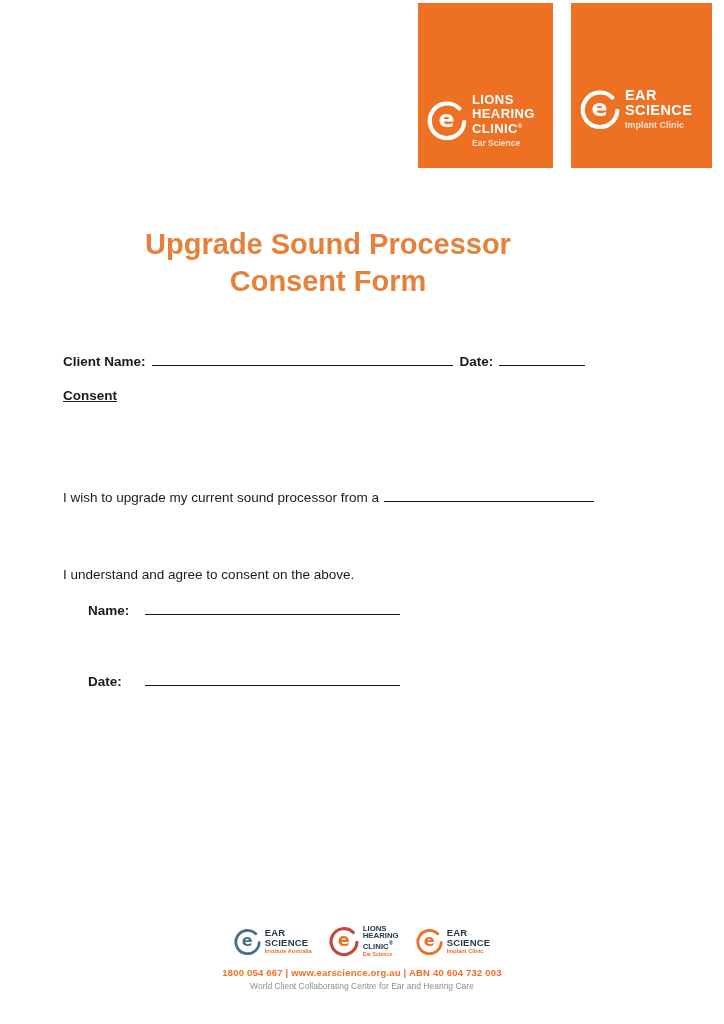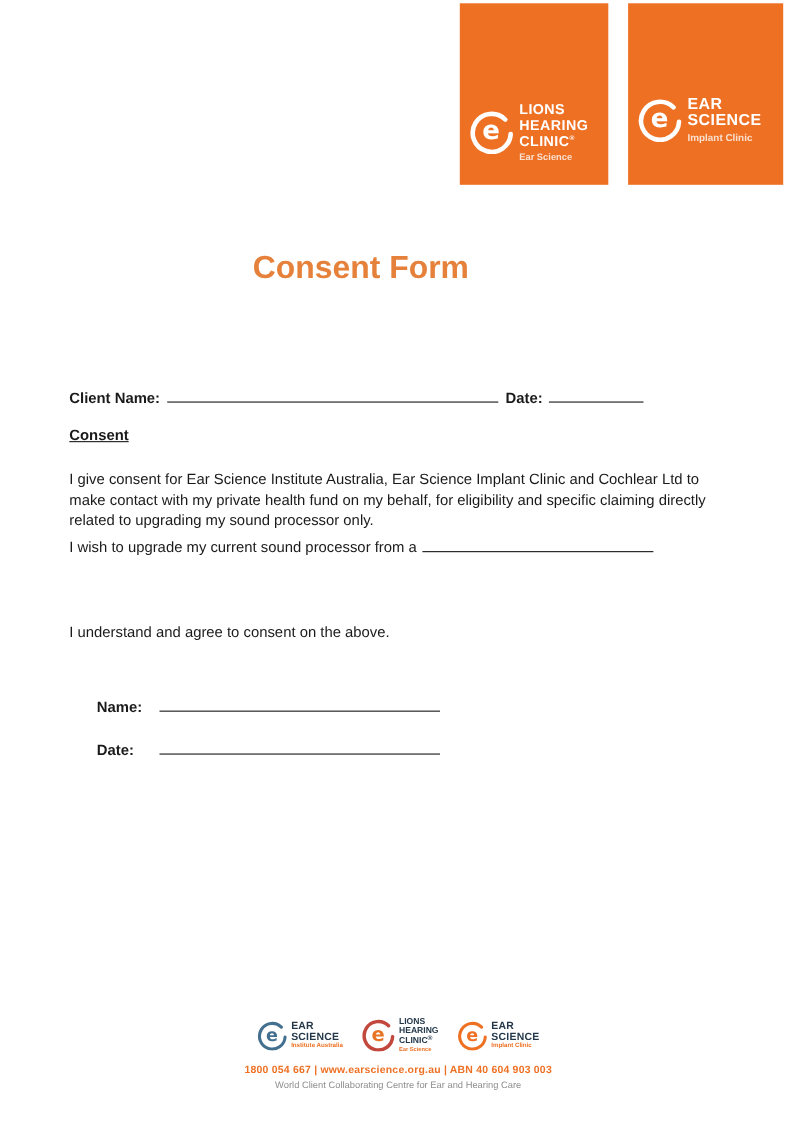--- a/index.html
+++ b/index.html
@@ -52,21 +52,21 @@
   }
   .consent-para { position:absolute; left:63px; top:427px; width:606px; line-height:18.5px; }
   .upgrade-row  { position:absolute; left:63px; top:488px; white-space:nowrap; }
   .fill-upgrade { width:210px; margin-left:5px; }
   .upgrade-suffix { position:absolute; left:63px; top:512px; }
   .agree-line   { position:absolute; left:63px; top:567px;text-align:center; }
 
   .sig-row { position:absolute; left:88px; white-space:nowrap; }
   .sig-row .lbl { display:inline-block; width:57px; font-weight:bold; }
   .fill-sig { width:255px; }
-  .sig-name   { top:633px; }
+  .sig-name   { top:601px; }
   .sig-date   { top:672px; }
   .sig-signed { top:726px; }
 
   
   .footer { position:absolute; left:0; top:919px; width:724px;
             display:flex; flex-direction:column; align-items:center; }
   .flogos { display:flex; align-items:center; gap:17px; height:44px; }
   .flogo  { display:flex; align-items:center; gap:4px; }
   .flogo .elogo { width:27px; height:27px; }
   .flogo-lions .elogo { width:30px; height:30px; }
@@ -115,29 +115,29 @@
         <div class="lg-lines">
           <div>EAR</div>
           <div>SCIENCE</div>
         </div>
         <div class="lg-sub">Implant Clinic</div>
       </div>
     </div>
   </div>
 
   <div class="title">
+    <div>Upgrade Sound Processor</div>
     <div>Consent Form</div>
   </div>
 
   <div class="client-row body-text">
     <span class="b">Client Name:</span><span class="fill fill-client"></span><span class="b">Date:</span><span class="fill fill-date"></span>
   </div>
 
   <div class="consent-head">Consent</div>
-  <div class="consent-para body-text">I give consent for Ear Science Institute Australia, Ear Science Implant Clinic and Cochlear Ltd to make contact with my private health fund on my behalf, for eligibility and specific claiming directly related to upgrading my sound processor only.</div>
 
   <div class="upgrade-row body-text">
     <span>I wish to upgrade my current sound processor from a</span><span class="fill fill-upgrade"></span>
   </div>
 
   <div class="agree-line body-text">I understand and agree to consent on the above.</div>
 
   <div class="sig-row sig-name body-text">
     <span class="lbl">Name:</span><span class="fill fill-sig"></span>
   </div>
@@ -185,17 +185,17 @@
         <div>
           <div class="f-navy">
             <div>EAR</div>
             <div>SCIENCE</div>
           </div>
           <div class="f-sub">Implant Clinic</div>
         </div>
       </div>
 
     </div>
-    <div class="f-contact">1800 054 667 | www.earscience.org.au | ABN 40 604 903 003</div>
+    <div class="f-contact">1800 054 667 | www.earscience.org.au | ABN 40 604 732 003</div>
     <div class="f-tagline">World Client Collaborating Centre for Ear and Hearing Care</div>
   </div>
 
 </div>
 
 </body></html>

